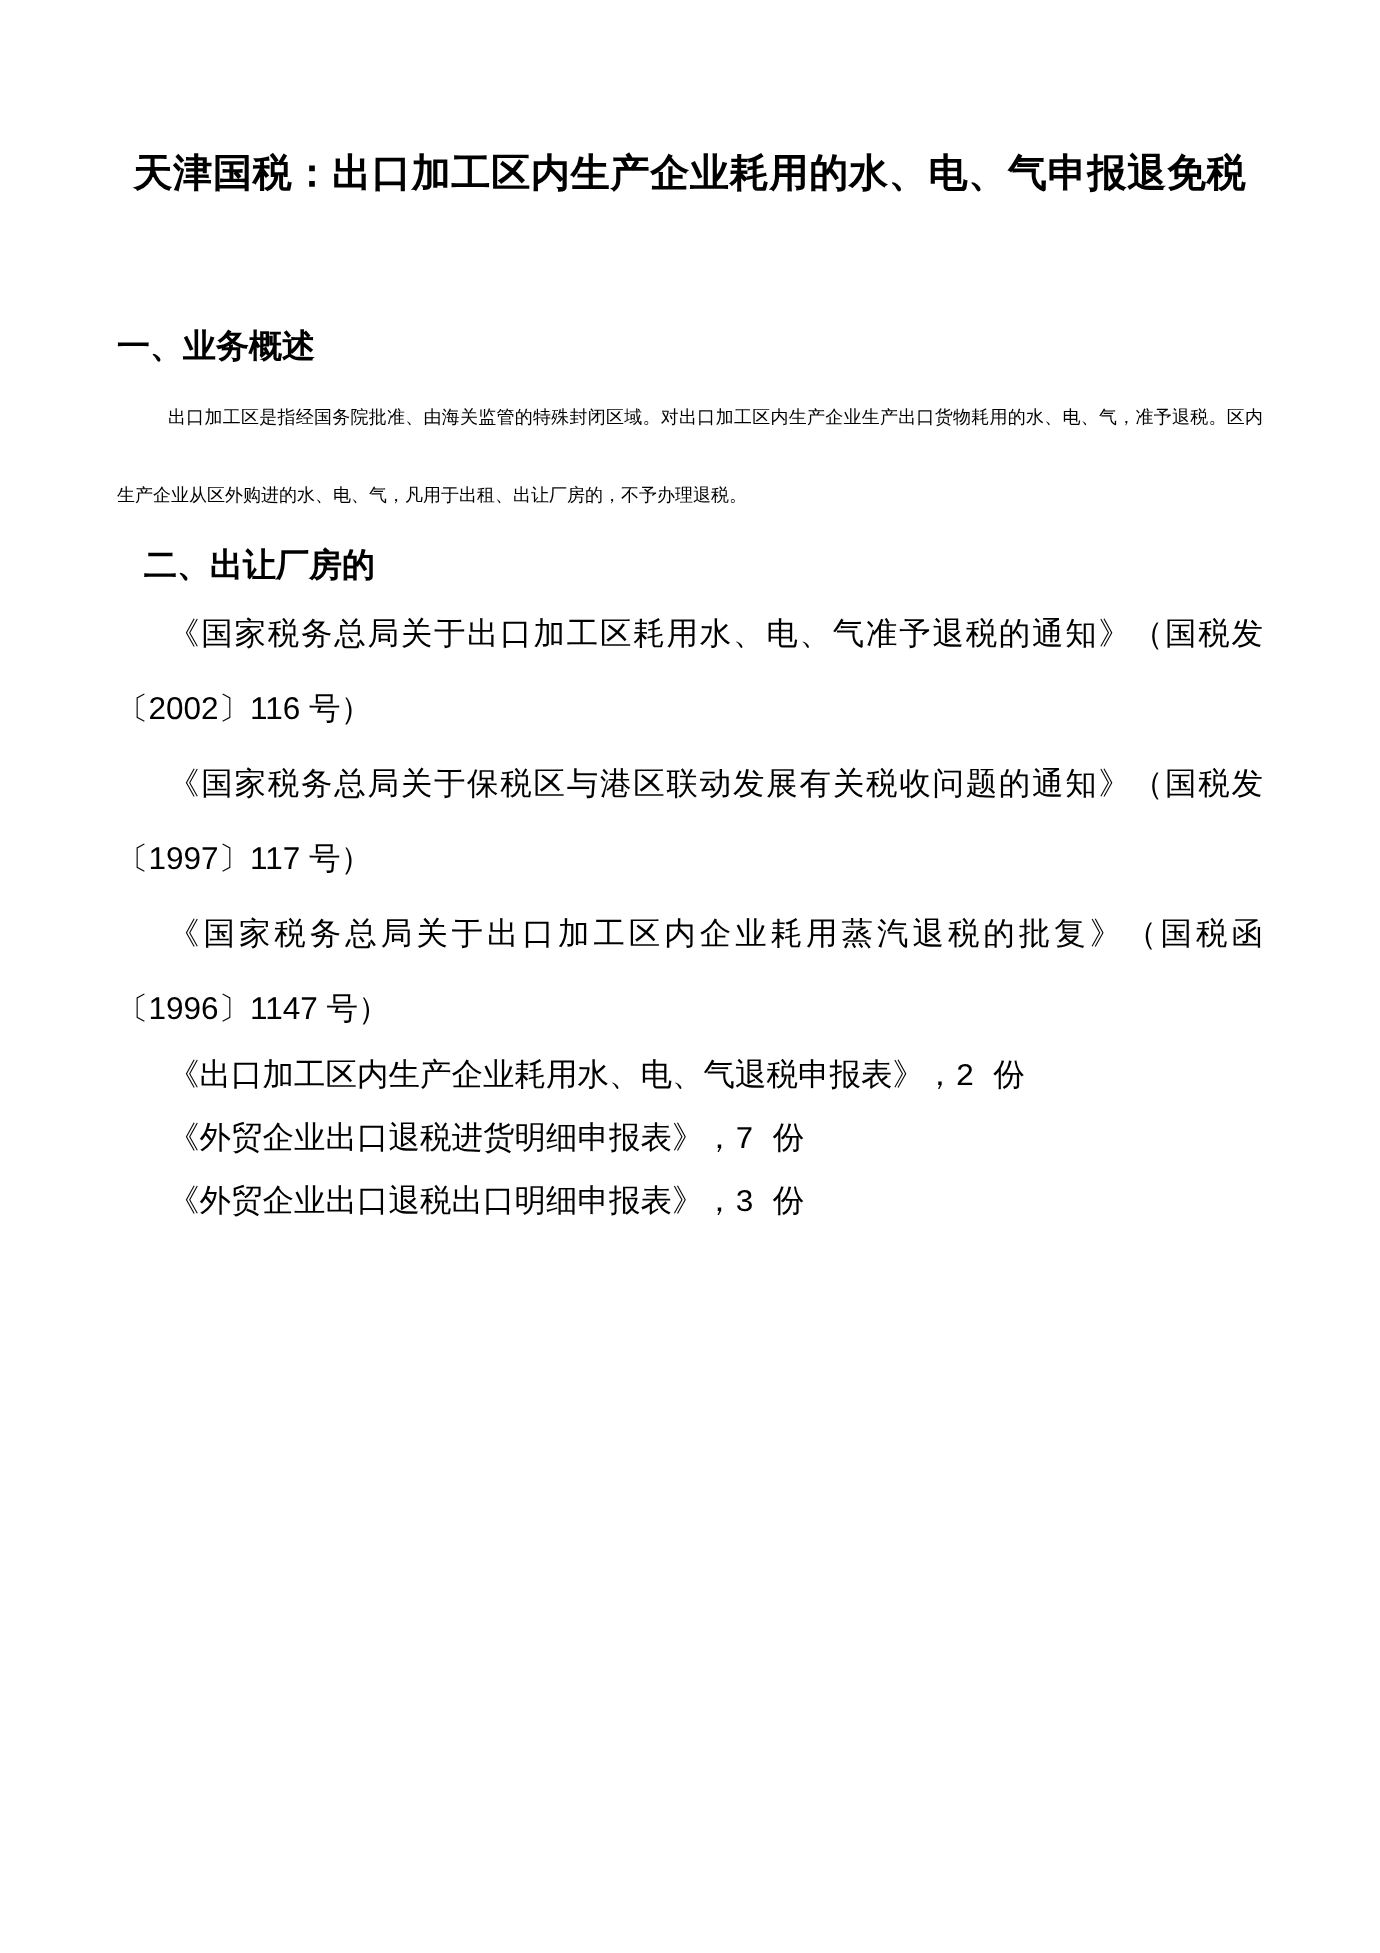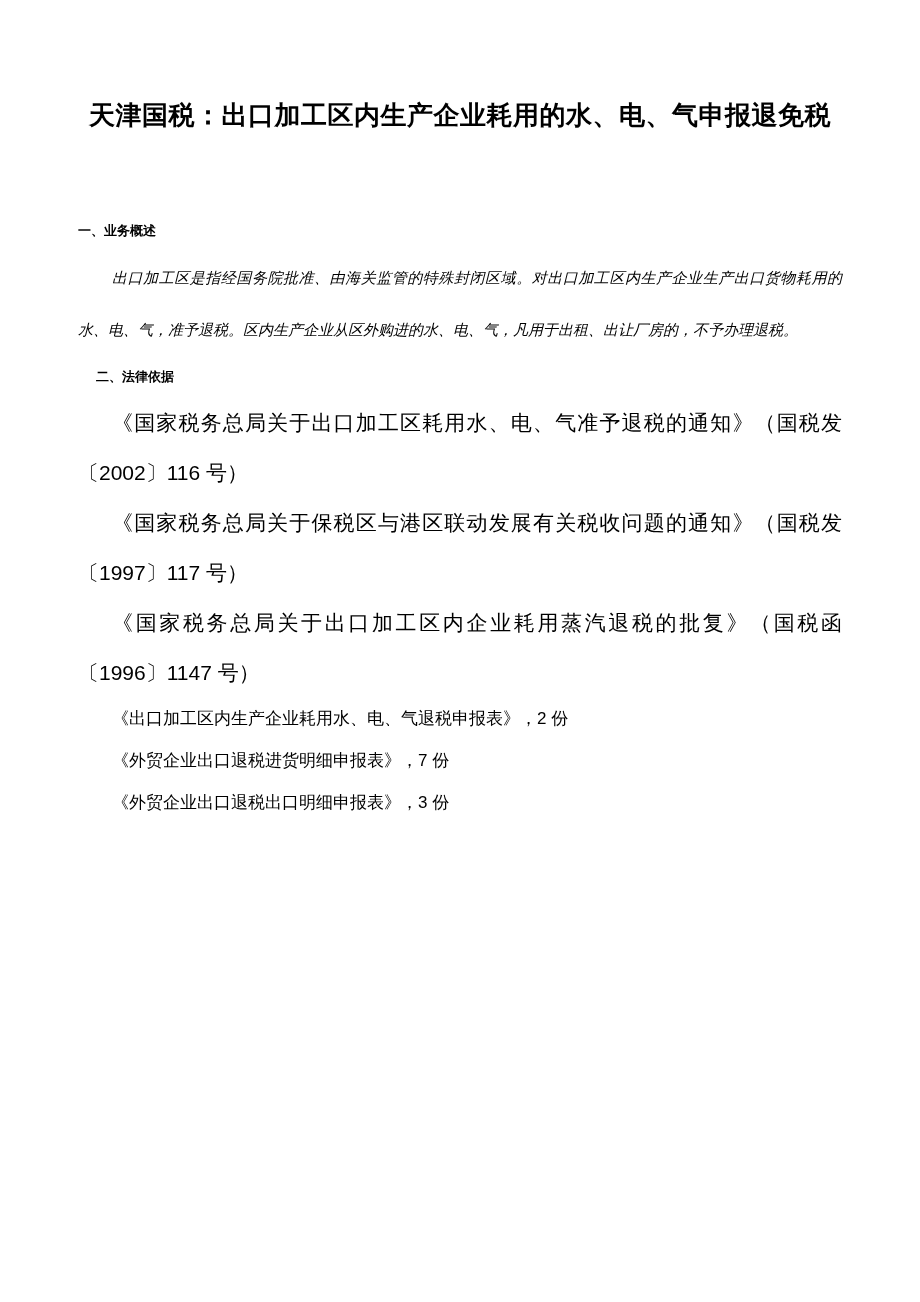--- a/index.html
+++ b/index.html
@@ -30,68 +30,67 @@
     letter-spacing: 0.5px;
     margin: 0 0 0 0;
     padding: 0 4px;
   }
   .spacer-after-title {
     height: 72px;
   }
   .section-heading {
     font-family: "Liberation Sans", "DejaVu Sans", sans-serif;
     font-weight: bold;
-    font-size: 13px;
+    font-size: 22px;
     line-height: 42px;
     margin: 0;
     padding: 0;
   }
   .section-heading.indent {
     text-indent: 18px;
   }
   .body-para {
     font-family: "Liberation Sans", "DejaVu Sans", sans-serif;
-    font-size: 15px;
+    font-size: 12px;
     line-height: 52px;
     margin: 0;
     text-align: justify;
     text-justify: inter-ideograph;
     text-indent: 34px;
-    font-style: italic;
   }
   .list-para {
     font-family: "Liberation Sans", "DejaVu Sans", sans-serif;
     font-size: 21px;
     line-height: 50px;
     margin: 0;
     text-align: justify;
     text-justify: inter-ideograph;
     text-indent: 34px;
   }
   .short-para {
-    font-family: Liberation Sans, sans-serif;
-    font-size: 17px;
+    font-family: Liberation Mono, monospace;
+    font-size: 21px;
     line-height: 42px;
     margin: 0;
     text-indent: 34px;
   }
 </style>
 </head>
 <body>
 
 <div class="page">
 
   <h1 class="doc-title">天津国税：出口加工区内生产企业耗用的水、电、气申报退免税</h1>
 
   <div class="spacer-after-title"></div>
 
   <h2 class="section-heading">一、业务概述</h2>
   <p class="body-para">出口加工区是指经国务院批准、由海关监管的特殊封闭区域。对出口加工区内生产企业生产出口货物耗用的水、电、气，准予退税。区内生产企业从区外购进的水、电、气，凡用于出租、出让厂房的，不予办理退税。</p>
 
-  <h2 class="section-heading indent">二、法律依据</h2>
+  <h2 class="section-heading indent">二、出让厂房的</h2>
   <p class="list-para">《国家税务总局关于出口加工区耗用水、电、气准予退税的通知》（国税发〔2002〕116 号）</p>
   <p class="list-para">《国家税务总局关于保税区与港区联动发展有关税收问题的通知》（国税发〔1997〕117 号）</p>
   <p class="list-para">《国家税务总局关于出口加工区内企业耗用蒸汽退税的批复》（国税函〔1996〕1147 号）</p>
 
   <p class="short-para">《出口加工区内生产企业耗用水、电、气退税申报表》，2 份</p>
   <p class="short-para">《外贸企业出口退税进货明细申报表》，7 份</p>
   <p class="short-para">《外贸企业出口退税出口明细申报表》，3 份</p>
 
 </div>
 

